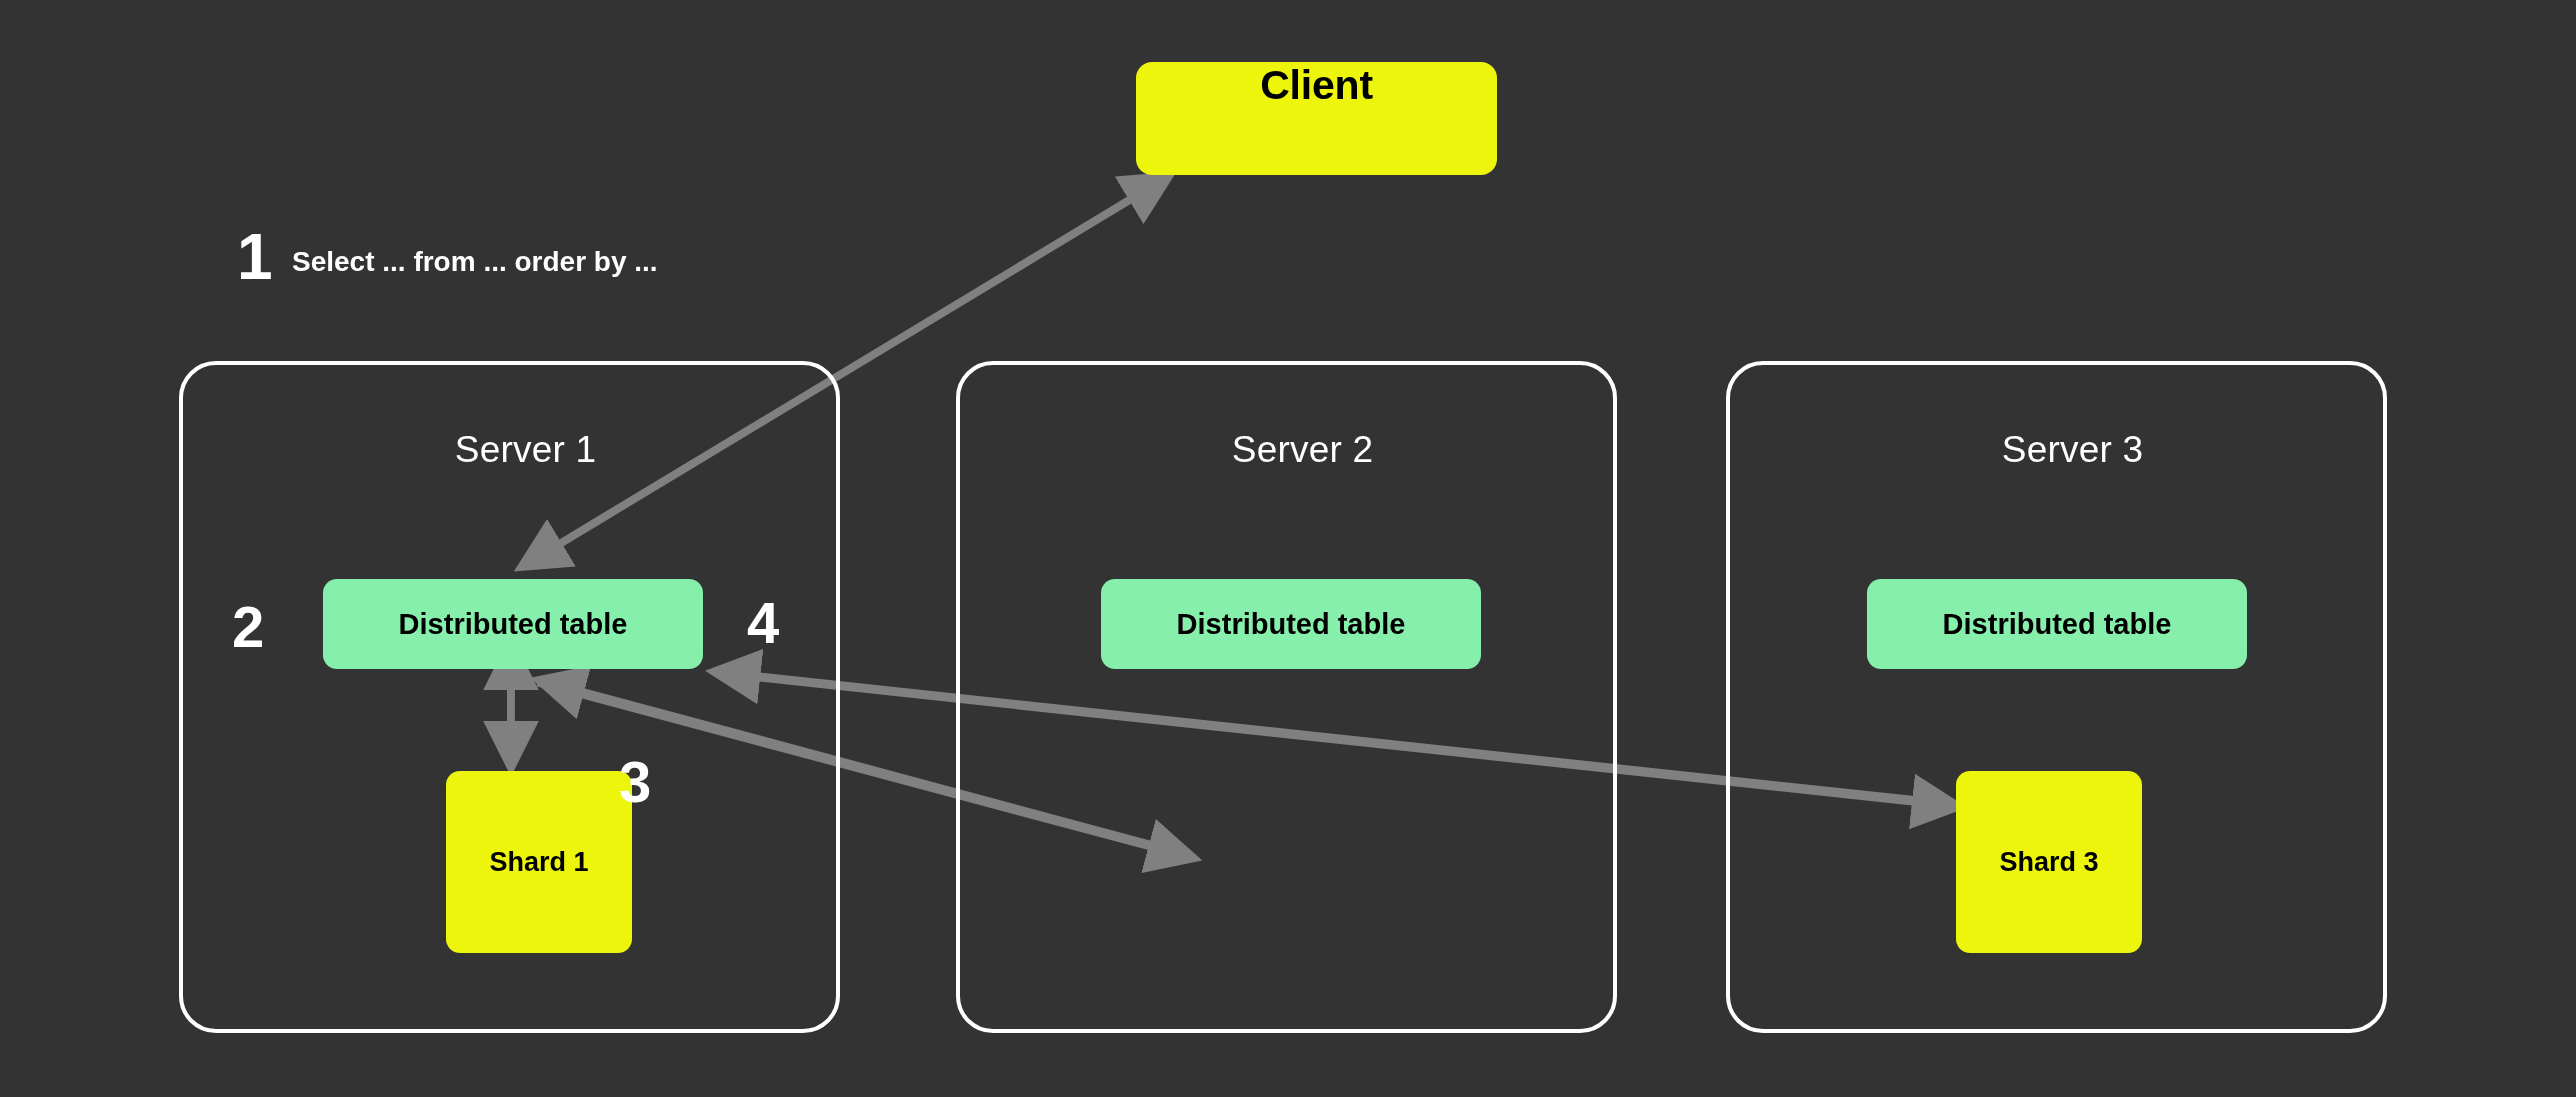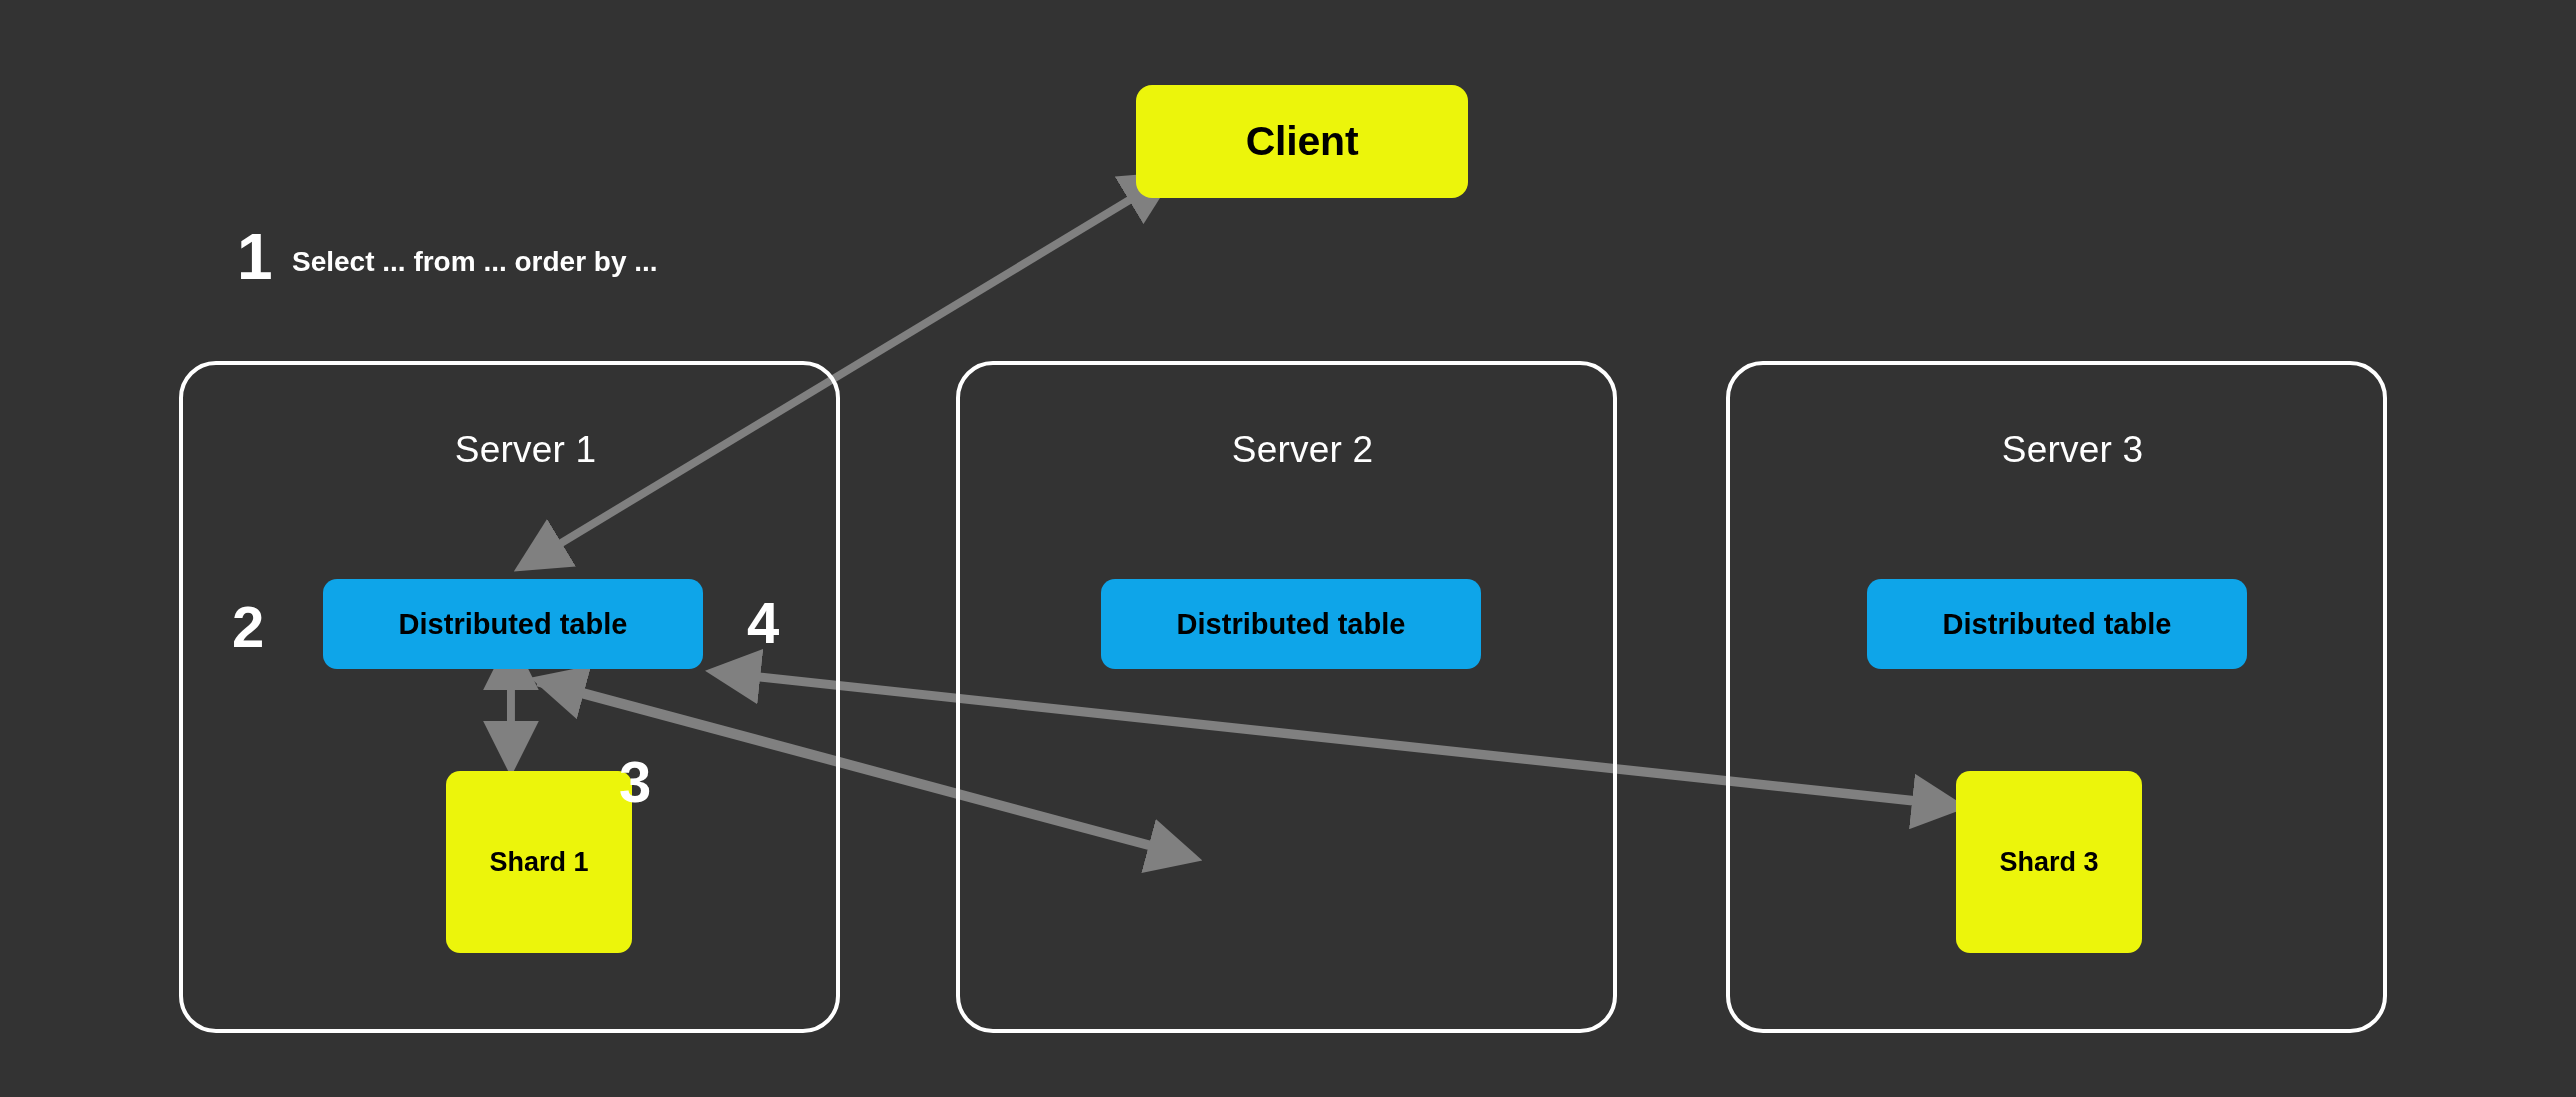--- a/index.html
+++ b/index.html
@@ -19,27 +19,27 @@
     position: absolute;
     left: 0; top: 0;
     width: 2576px;
     height: 1098px;
     pointer-events: none;
   }
   
   .client-box {
     position: absolute;
     left: 1136px;
-    top: 85px;
-    width: 332px;
+    top: 62px;
+    width: 361px;
     height: 113px;
     background: #ECF50B;
     border-radius: 16px;
     display: flex;
-    align-items: center;
+    align-items: flex-start;
     justify-content: center;
     z-index: 5;
   }
   .client-label {
     color: #000000;
     font-size: 41px;
     font-weight: 600;
     letter-spacing: -0.2px;
   }
   
@@ -89,21 +89,21 @@
     text-align: center;
     color: #FFFFFF;
     font-size: 37px;
     font-weight: 400;
     letter-spacing: 0.2px;
   }
   
   .dist-table {
     position: absolute;
     height: 90px;
-    background: #0ea5e9;
+    background: #86efac;
     border-radius: 14px;
     display: flex;
     align-items: center;
     justify-content: center;
     z-index: 4;
   }
   .dist-label {
     color: #000000;
     font-size: 29px;
     font-weight: 700;

